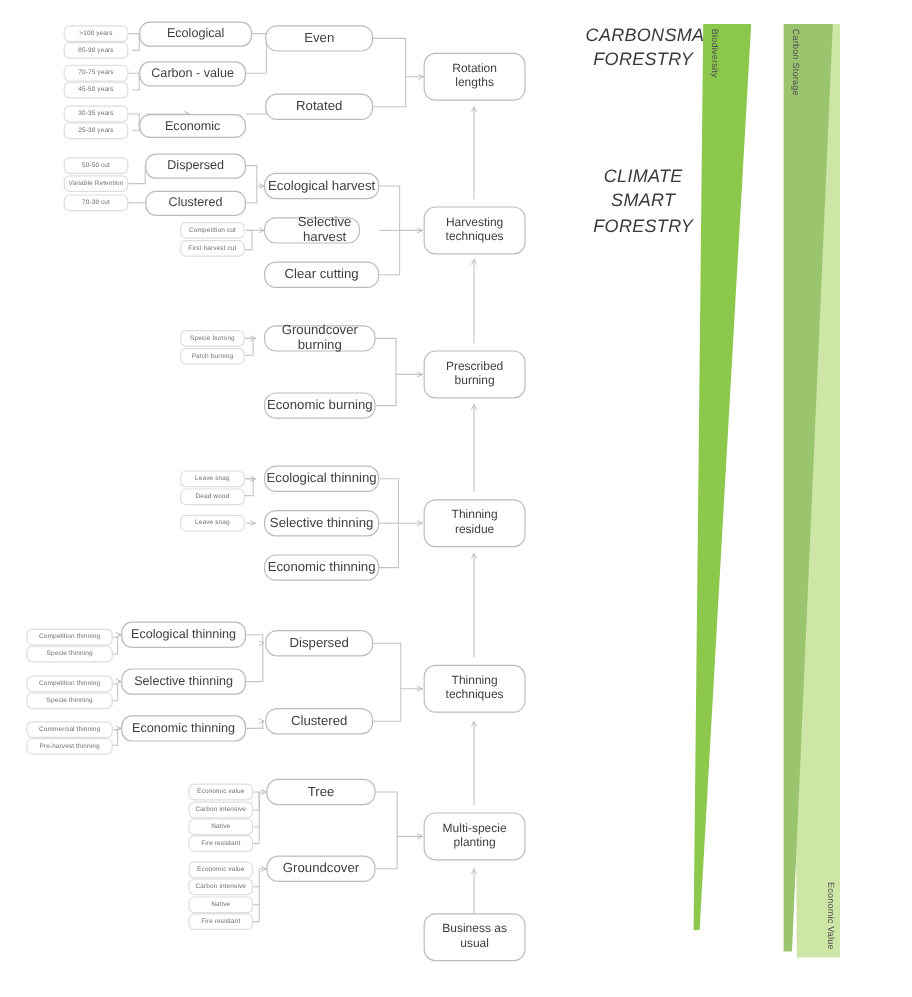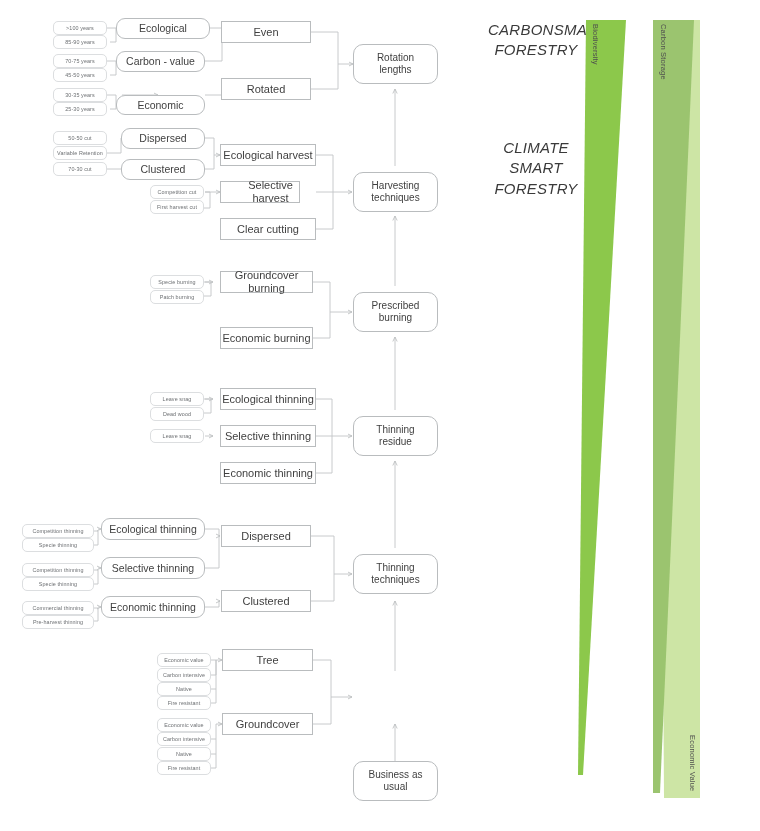--- a/index.html
+++ b/index.html
@@ -20,21 +20,21 @@
     display:flex;align-items:center;justify-content:center;
     text-align:center;
     background:#ffffff;
     border:1px solid #b9bcbe;
     border-radius:9px;
     color:#3f3f3f;
     line-height:1.18;
     white-space:pre-line;
   }
   .lvl-main{font-size:10px;border-radius:10px;}
-  .lvl-mid{font-size:11px;border-radius:0;}
+  .lvl-mid{font-size:11px;border-radius:10px;}
   .lvl-sub{font-size:10.5px;border-radius:9px;}
   .leaf{
     font-size:5.4px;
     border:1px solid #dcdee0;
     border-radius:5px;
     color:#6c6f72;
     letter-spacing:.1px;
   }
 
   
@@ -144,20 +144,22 @@
   <div class="node lvl-main" style="left:353px;top:44px;width:85px;height:40px;">Rotation
 lengths</div>
   <div class="node lvl-main" style="left:353px;top:172px;width:85px;height:40px;">Harvesting
 techniques</div>
   <div class="node lvl-main" style="left:353px;top:292px;width:85px;height:40px;">Prescribed
 burning</div>
   <div class="node lvl-main" style="left:353px;top:416px;width:85px;height:40px;">Thinning
 residue</div>
   <div class="node lvl-main" style="left:353px;top:554px;width:85px;height:40px;">Thinning
 techniques</div>
+  <div class="node lvl-main" style="left:353px;top:677px;width:85px;height:40px;">Multi-specie
+planting</div>
   <div class="node lvl-main" style="left:353px;top:761px;width:85px;height:40px;">Business as
 usual</div>
 
   <div class="node lvl-mid" style="left:221px;top:21px;width:90px;height:22px;">Even</div>
   <div class="node lvl-mid" style="left:221px;top:78px;width:90px;height:22px;">Rotated</div>
 
   <div class="node lvl-sub" style="left:116px;top:18px;width:94px;height:21px;">Ecological</div>
   <div class="node lvl-sub" style="left:116px;top:51px;width:89px;height:21px;">Carbon - value</div>
   <div class="node lvl-sub" style="left:116px;top:95px;width:89px;height:20px;">Economic</div>
 

